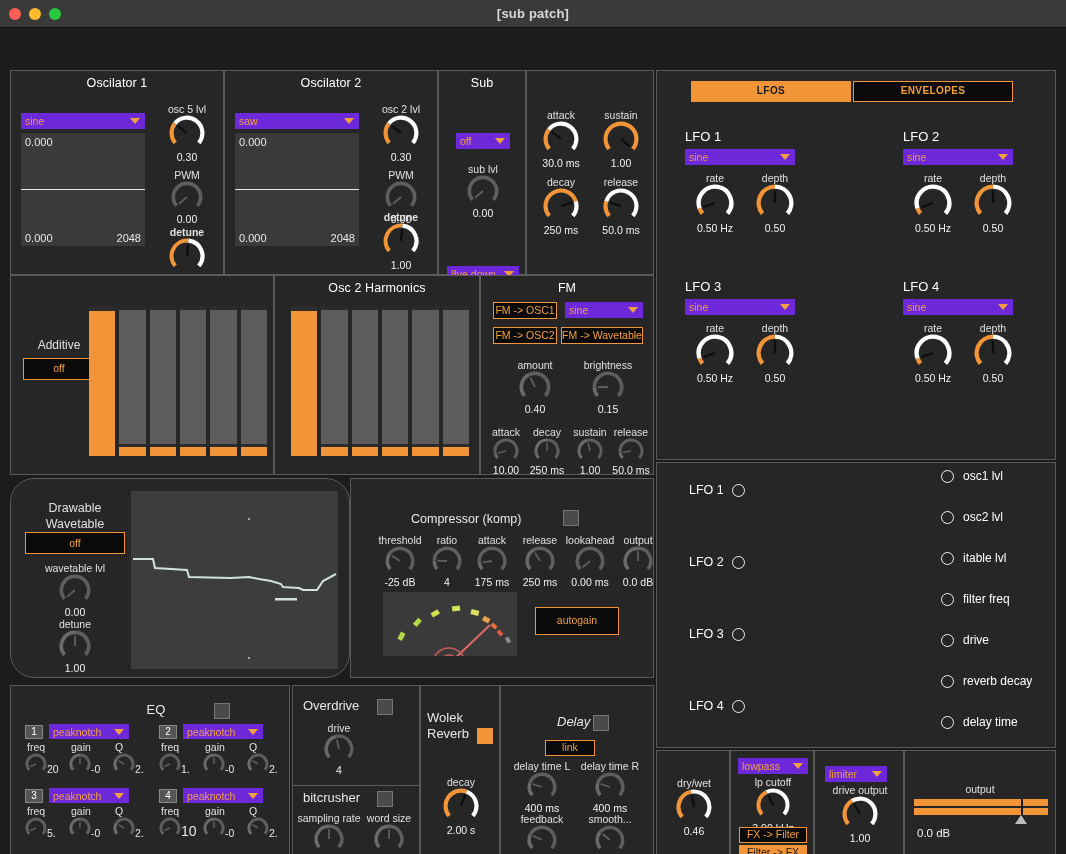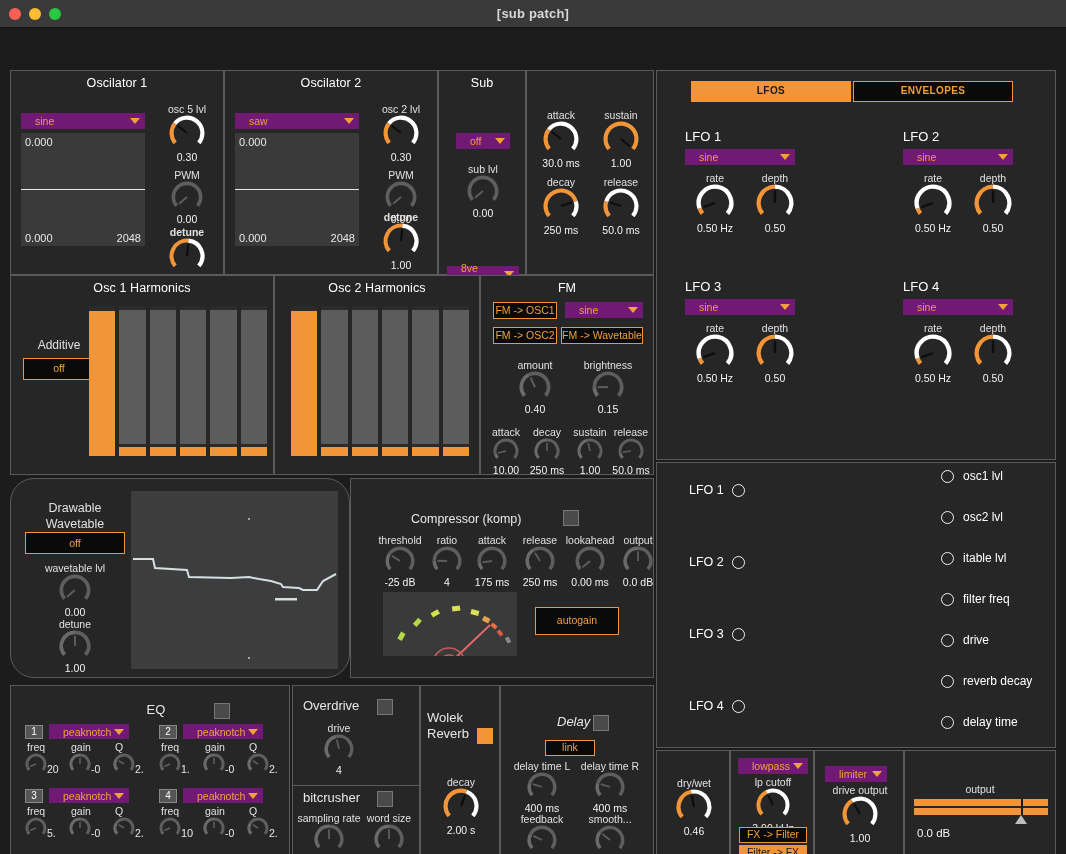--- a/index.html
+++ b/index.html
@@ -25,22 +25,22 @@
   .panel {
     position:absolute; background:#262626;
     border:1px solid #5a5a5a;
   }
   .hdr { text-align:center; font-size:12.5px; color:#ffffff; padding-top:5px; letter-spacing:.1px;}
   .lbl { font-size:10.5px; color:#e0e0e0; text-align:center; white-space:nowrap; }
   .val { font-size:10.5px; color:#f2f2f2; text-align:center; white-space:nowrap; }
 
   
   .menu {
-    background:#701a75; border:0; height:16px; position:relative;
-    display:flex; align-items:center; padding:0 14px;
+    background:#6d28d9; border:0; height:16px; position:relative;
+    display:flex; align-items:center; padding:0 4px;
     font-size:10.5px; color:#f2a03d;
   }
   .menu .arr {
     position:absolute; right:5px; top:50%; transform:translateY(-50%);
     width:0;height:0;border-left:5px solid transparent;border-right:5px solid transparent;
     border-top:6px solid #f2a03d;
   }
   
   .tog { width:16px; height:16px; background:#4a4a4a; border:1px solid #777; }
   
@@ -233,21 +233,20 @@
             <path d="M6.18,27.92 A15.43,15.43 0 0 1 3.26,13.44" fill="none" stroke="#f29438" stroke-width="4.140000000000001" stroke-linecap="butt"></path>
             <path d="M3.26,13.44 A15.43,15.43 0 1 1 29.82,27.92" fill="none" stroke="#ffffff" stroke-width="4.140000000000001" stroke-linecap="butt"></path>
             <line x1="18" y1="18" x2="6.82" y2="14.54" stroke="#0d0d0d" stroke-width="2.16"></line>
           </svg>
         </div>
       <div class="val">50.0 ms</div>
     </div>
   </div>
 
   <div class="panel" style="left:10px;top:247px;width:264px;height:200px;">
-    <div class="hdr">Osc 1 Harmonics</div>
     <div style="position:absolute;left:12px;top:62px;width:72px;">
       <div class="lbl" style="font-size:12px;margin-bottom:6px;">Additive</div>
       <div class="btn" style="height:22px;">off</div>
     </div>
     <div id="osc1-bars" style="position:absolute;left:78px;top:30px;width:178px;height:150px;display:flex;gap:4px;">
         <div class="hslider" style="flex: 1 1 0%;">
           <div class="fill" style="height:97%"></div>
                    <div class="cap" style="bottom:97%"></div>
                    <div style="position:absolute;left:0;right:0;top:0;height:4px;background:#2b2b2b;"></div>
         </div>
@@ -684,21 +683,21 @@
       <div style="width:44px">
         <div class="lbl" style="text-align:left;padding-left:2px">freq</div>
         <div style="display:flex;align-items:flex-end;">
           <div class="ks2">
                   <svg class="knob" width="22" height="22" viewBox="0 0 22 22" style="margin:0 auto;display:block">
                     <path d="M4.11,16.79 A9,9 0 0 1 2.80,14.72" fill="none" stroke="#6a6a6a" stroke-width="3" stroke-linecap="butt"></path>
                     <path d="M2.80,14.72 A9,9 0 1 1 17.89,16.79" fill="none" stroke="#5e5e5e" stroke-width="3" stroke-linecap="butt"></path>
                     <line x1="11" y1="11" x2="5.26" y2="13.60" stroke="#5e5e5e" stroke-width="1.6"></line>
                   </svg>
                 </div>
-          <span style="font-size:11px">10</span>
+          <span style="font-size:14px">10</span>
         </div>
       </div>
       <div style="width:44px">
         <div class="lbl" style="text-align:left;padding-left:2px">gain</div>
         <div style="display:flex;align-items:flex-end;">
           <div class="ks2">
                   <svg class="knob" width="22" height="22" viewBox="0 0 22 22" style="margin:0 auto;display:block">
                     <path d="M4.11,16.79 A9,9 0 0 1 11.00,2.00" fill="none" stroke="#6a6a6a" stroke-width="3" stroke-linecap="butt"></path>
                     <path d="M11.00,2.00 A9,9 0 0 1 17.89,16.79" fill="none" stroke="#5e5e5e" stroke-width="3" stroke-linecap="butt"></path>
                     <line x1="11" y1="11" x2="11.00" y2="4.70" stroke="#5e5e5e" stroke-width="1.6"></line>

